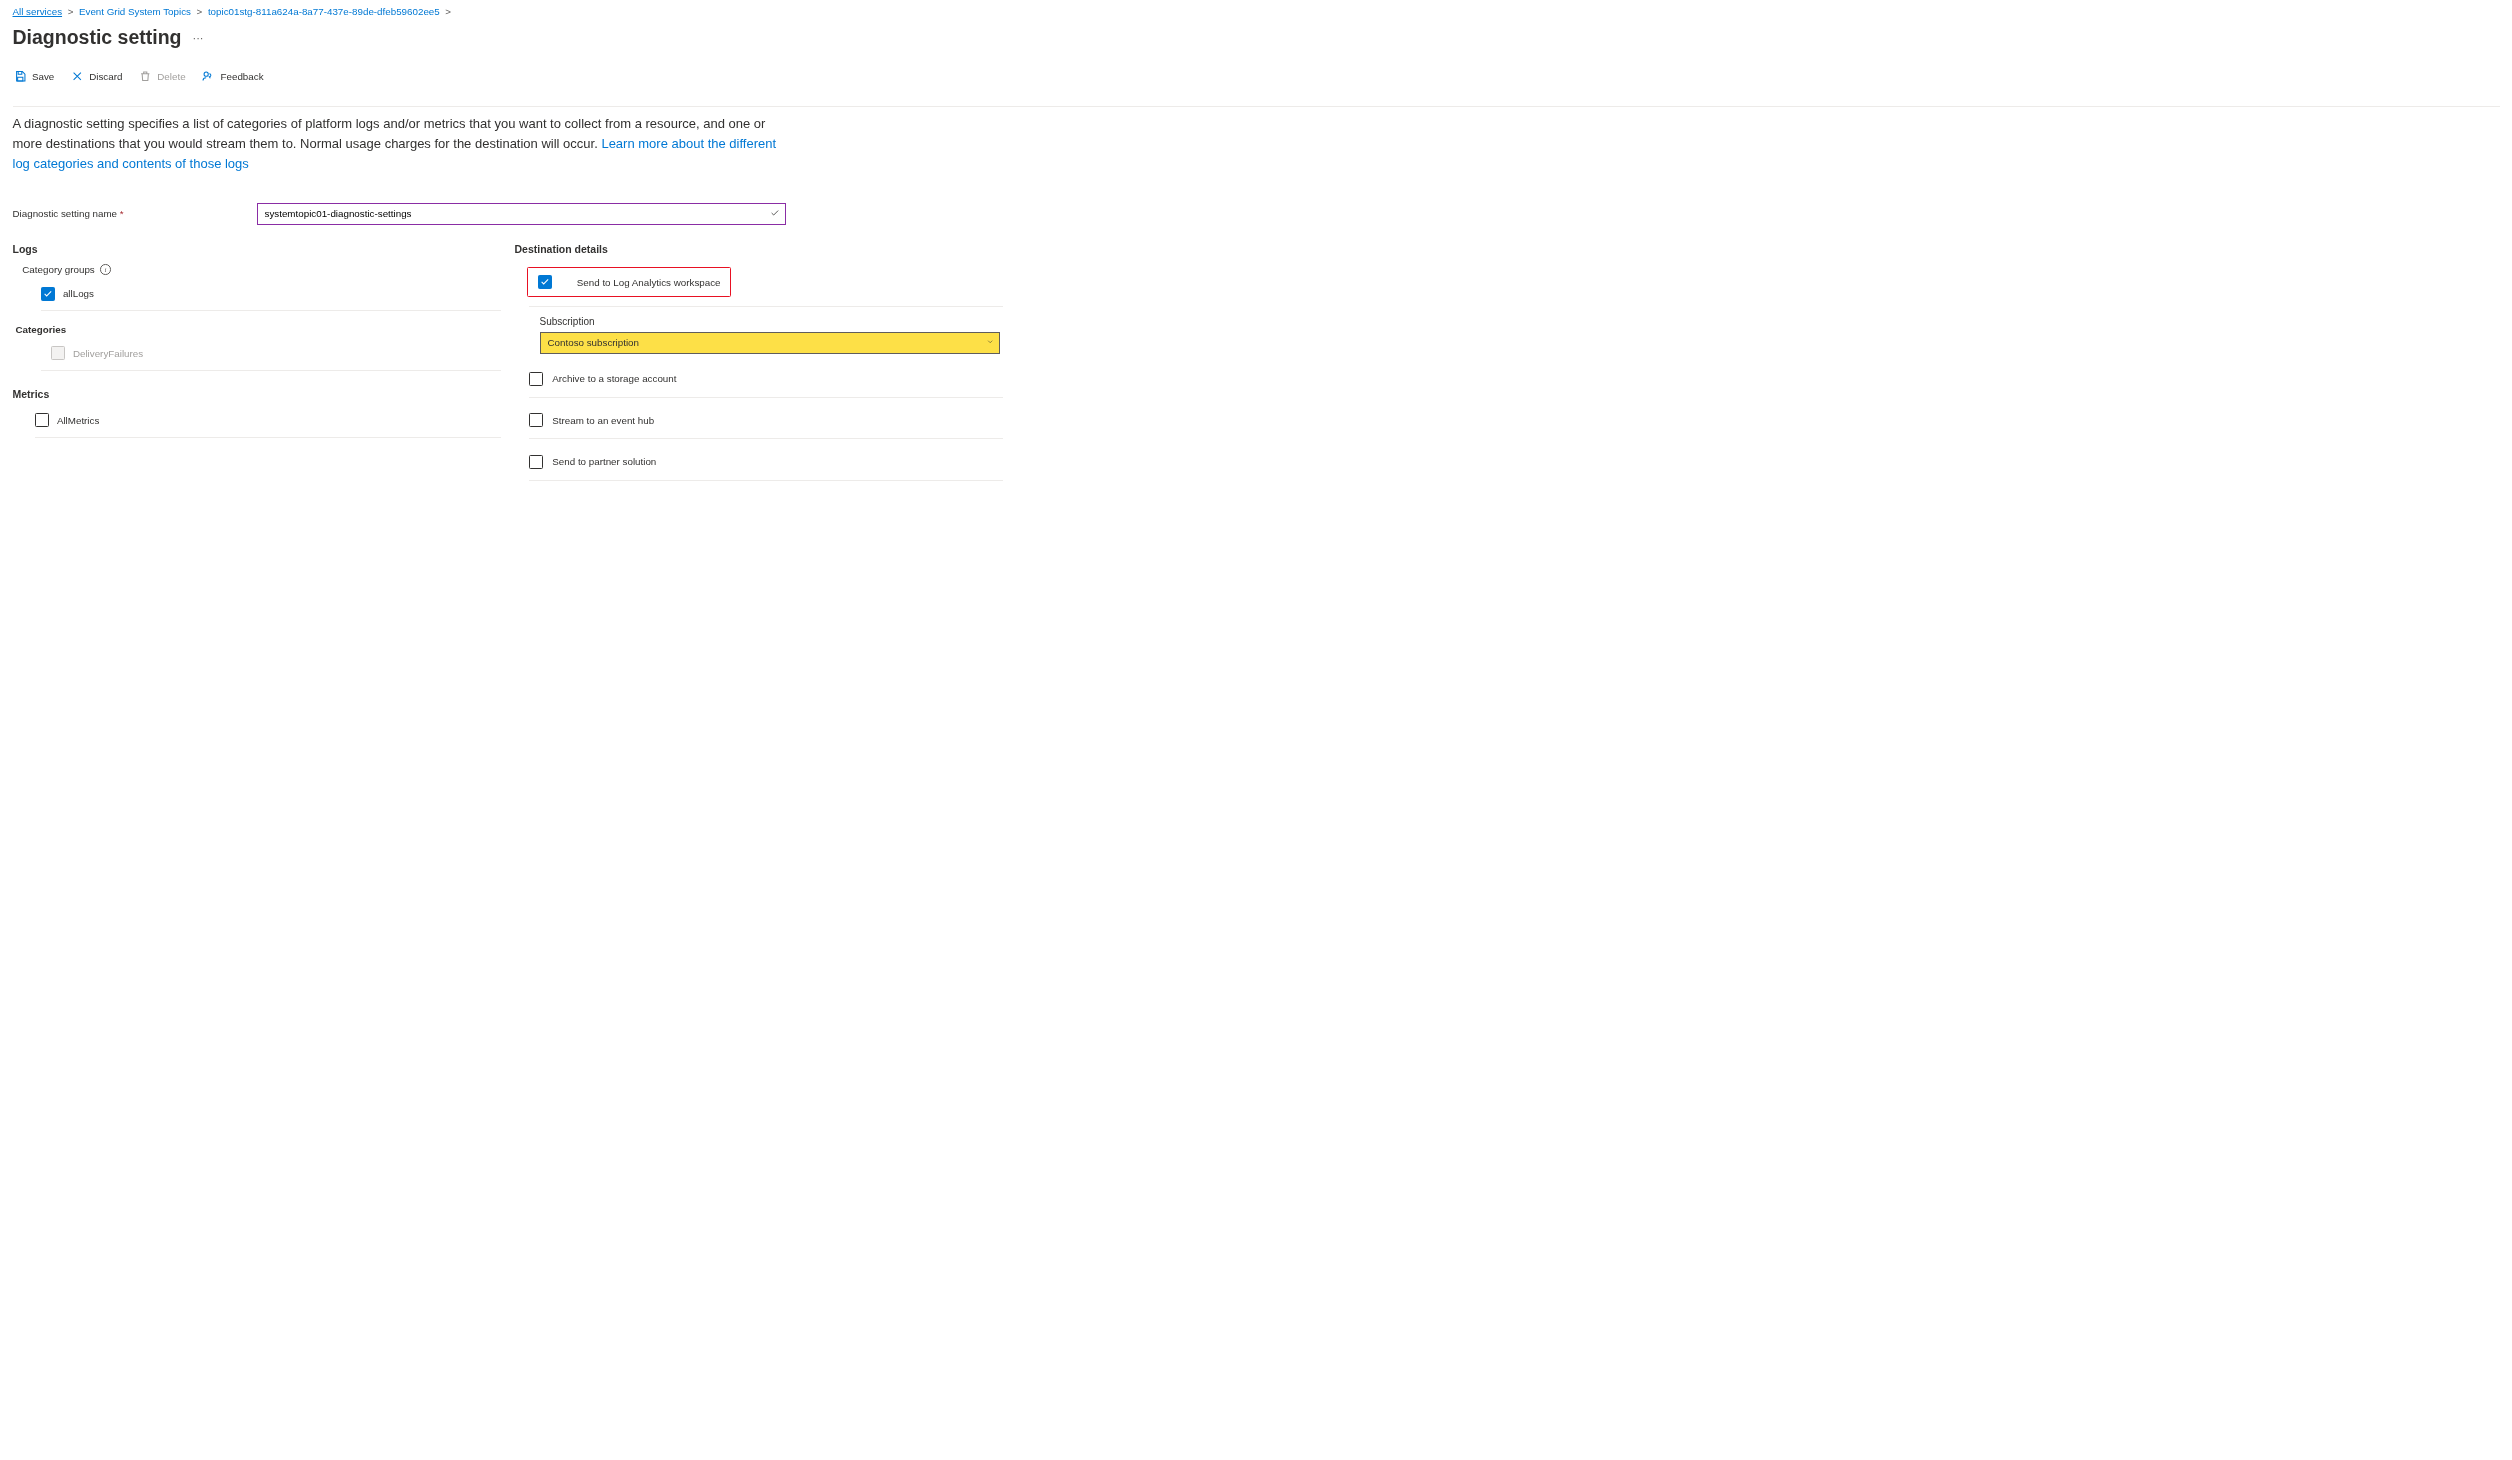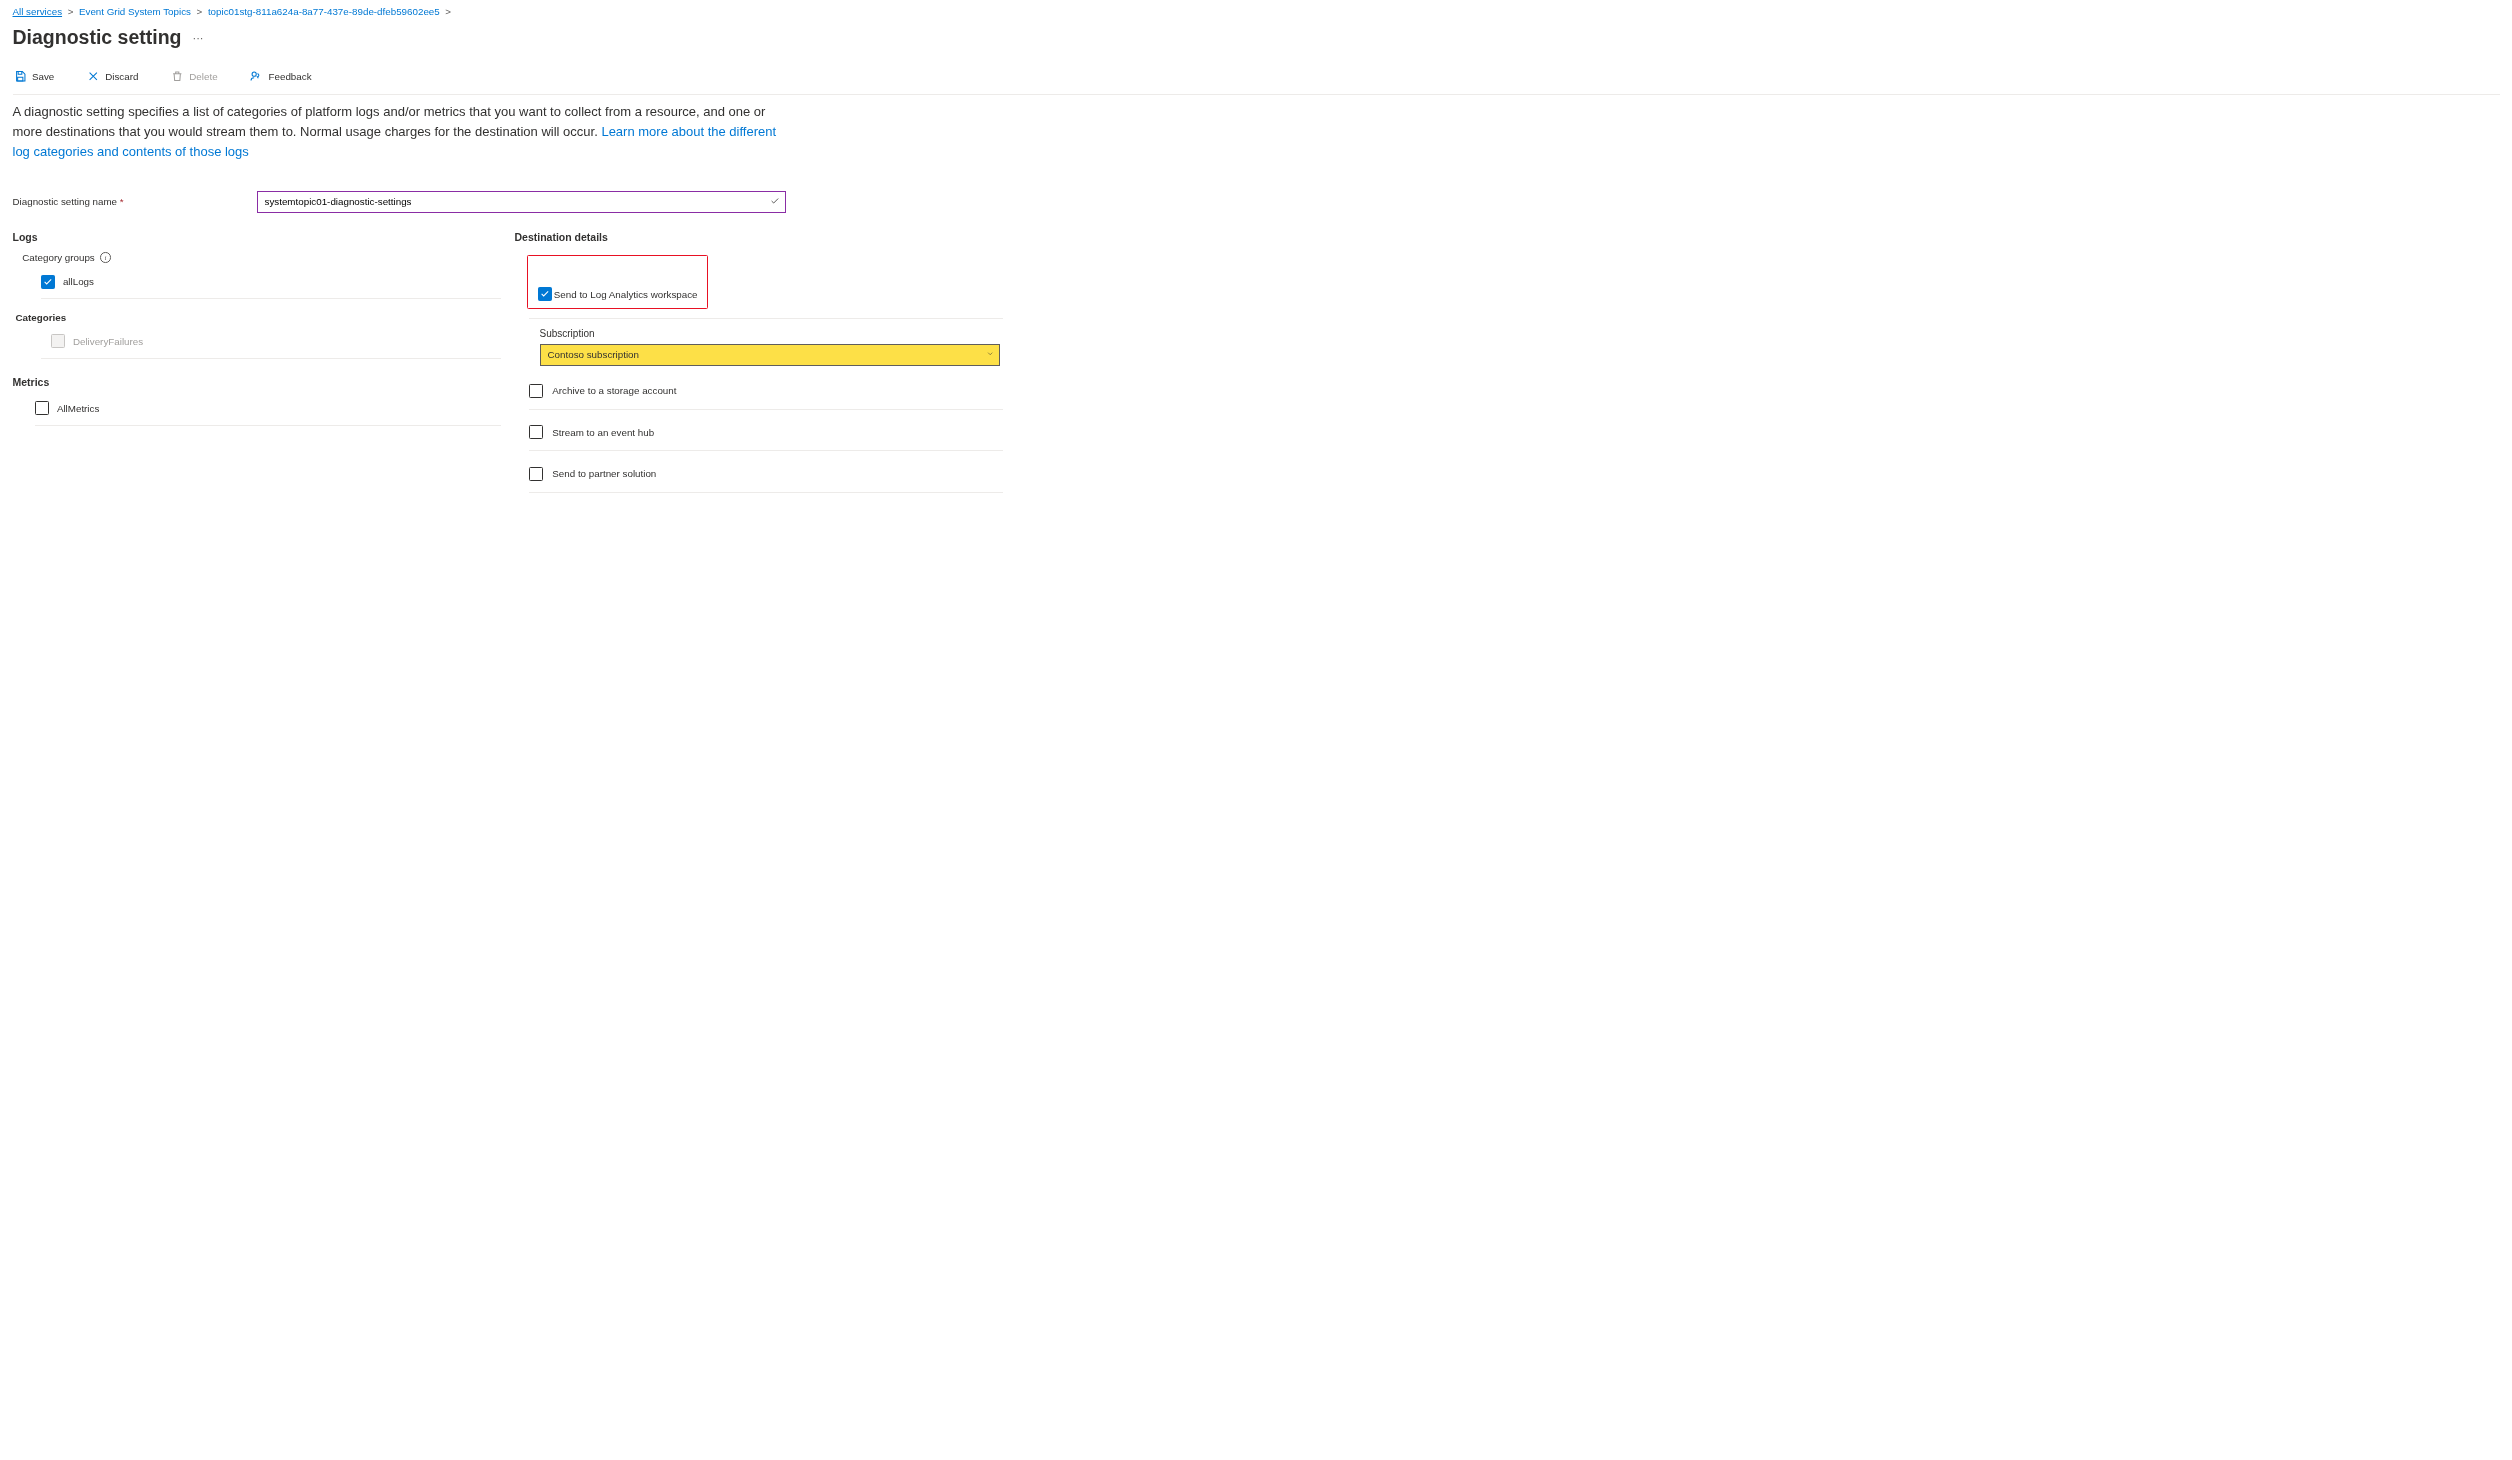--- a/index.html
+++ b/index.html
@@ -17,21 +17,21 @@
     .breadcrumb .crumb { color: #0078d4; }
     .breadcrumb .crumb.underlined { text-decoration: underline; }
     .breadcrumb .sep { color: #605e5c; }
 
     
     .page-title-row { display: flex; align-items: center; gap: 11px; margin-bottom: 19.5px; }
     .page-title { font-size: 19.5px; font-weight: 600; }
     .more-dots { color: #605e5c; font-size: 11px; cursor: pointer; }
 
     
-    .toolbar { display: flex; align-items: center; gap: 30px; padding-bottom: 10px; border-bottom: 0.7px solid #edebe9; margin-bottom: 7px; }
+    .toolbar { display: flex; align-items: center; gap: 14px; padding-bottom: 22px; border-bottom: 0.7px solid #edebe9; margin-bottom: 7px; }
     .tb-btn { display: inline-flex; align-items: center; gap: 5.6px; font-size: 9.8px; background: none; border: none; cursor: pointer; padding: 1.4px 1.4px; color: #323130; }
     .tb-btn.disabled { color: #a19f9d; cursor: default; }
     .tb-btn svg { width: 12.5px; height: 12.5px; }
     .tb-btn .blue { stroke: #0078d4; fill: none; }
     .tb-btn.disabled svg { stroke: #a19f9d; }
 
     
     .desc { font-size: 13px; line-height: 1.55; max-width: 773px; margin-bottom: 28px; color: #323130; }
 
     
@@ -61,21 +61,21 @@
     .hr-line { border: none; border-top: 0.7px solid #edebe9; margin: 7px 0 12.5px 28px; }
 
     .cb { width: 14px; height: 14px; border: 0.7px solid #323130; border-radius: 1.4px; display: inline-flex; align-items: center; justify-content: center; cursor: pointer; flex-shrink: 0; background: #fff; }
     .cb.checked { background: #0078d4; border-color: #0078d4; }
     .cb.checked svg { width: 9.8px; height: 9.8px; stroke: #fff; fill: none; stroke-width: 2.5; }
     .cb.disabled { border-color: #c8c6c4; background: #f3f2f1; cursor: default; }
 
     .metrics-h { font-size: 10.5px; font-weight: 600; margin: 16.7px 0 11px 0; }
 
     .red-box { border: 1.7px solid #e81123; padding: 7px 9.8px; margin: 2.8px 0 2.8px 12.5px; display: inline-block; border-radius: 1.4px;}
-    .dest-cb-row { display: flex; align-items: center; gap: 2px; font-size: 9.8px; margin-top: 24px; }
+    .dest-cb-row { display: flex; align-items: center; gap: 25px; font-size: 9.8px; }
 
     .hr-right { border: none; border-top: 0.7px solid #edebe9; margin: 5.6px 0 9.8px 14px; }
 
     .field-group { margin: 0 0 12.5px 25px; }
     .field-label { font-size: 10px; margin-bottom: 4.2px; display: block; }
     .dropdown { position: relative; width: 100%; max-width: 460px; }
     .dd-box { width: 100%; height: 22px; padding: 2.8px 21px 2.8px 7px; border: 0.7px solid #605e5c; font-size: 9.8px; background: #fde047; display: flex; align-items: center; cursor: pointer; }
     .dd-box.purple { border-color: #8a2da5; }
     .dd-chev { position: absolute; right: 5.6px; top: 50%; transform: translateY(-50%); }
     .dd-chev svg { width: 8.4px; height: 8.4px; stroke: #323130; fill: none; stroke-width: 1.5; }

